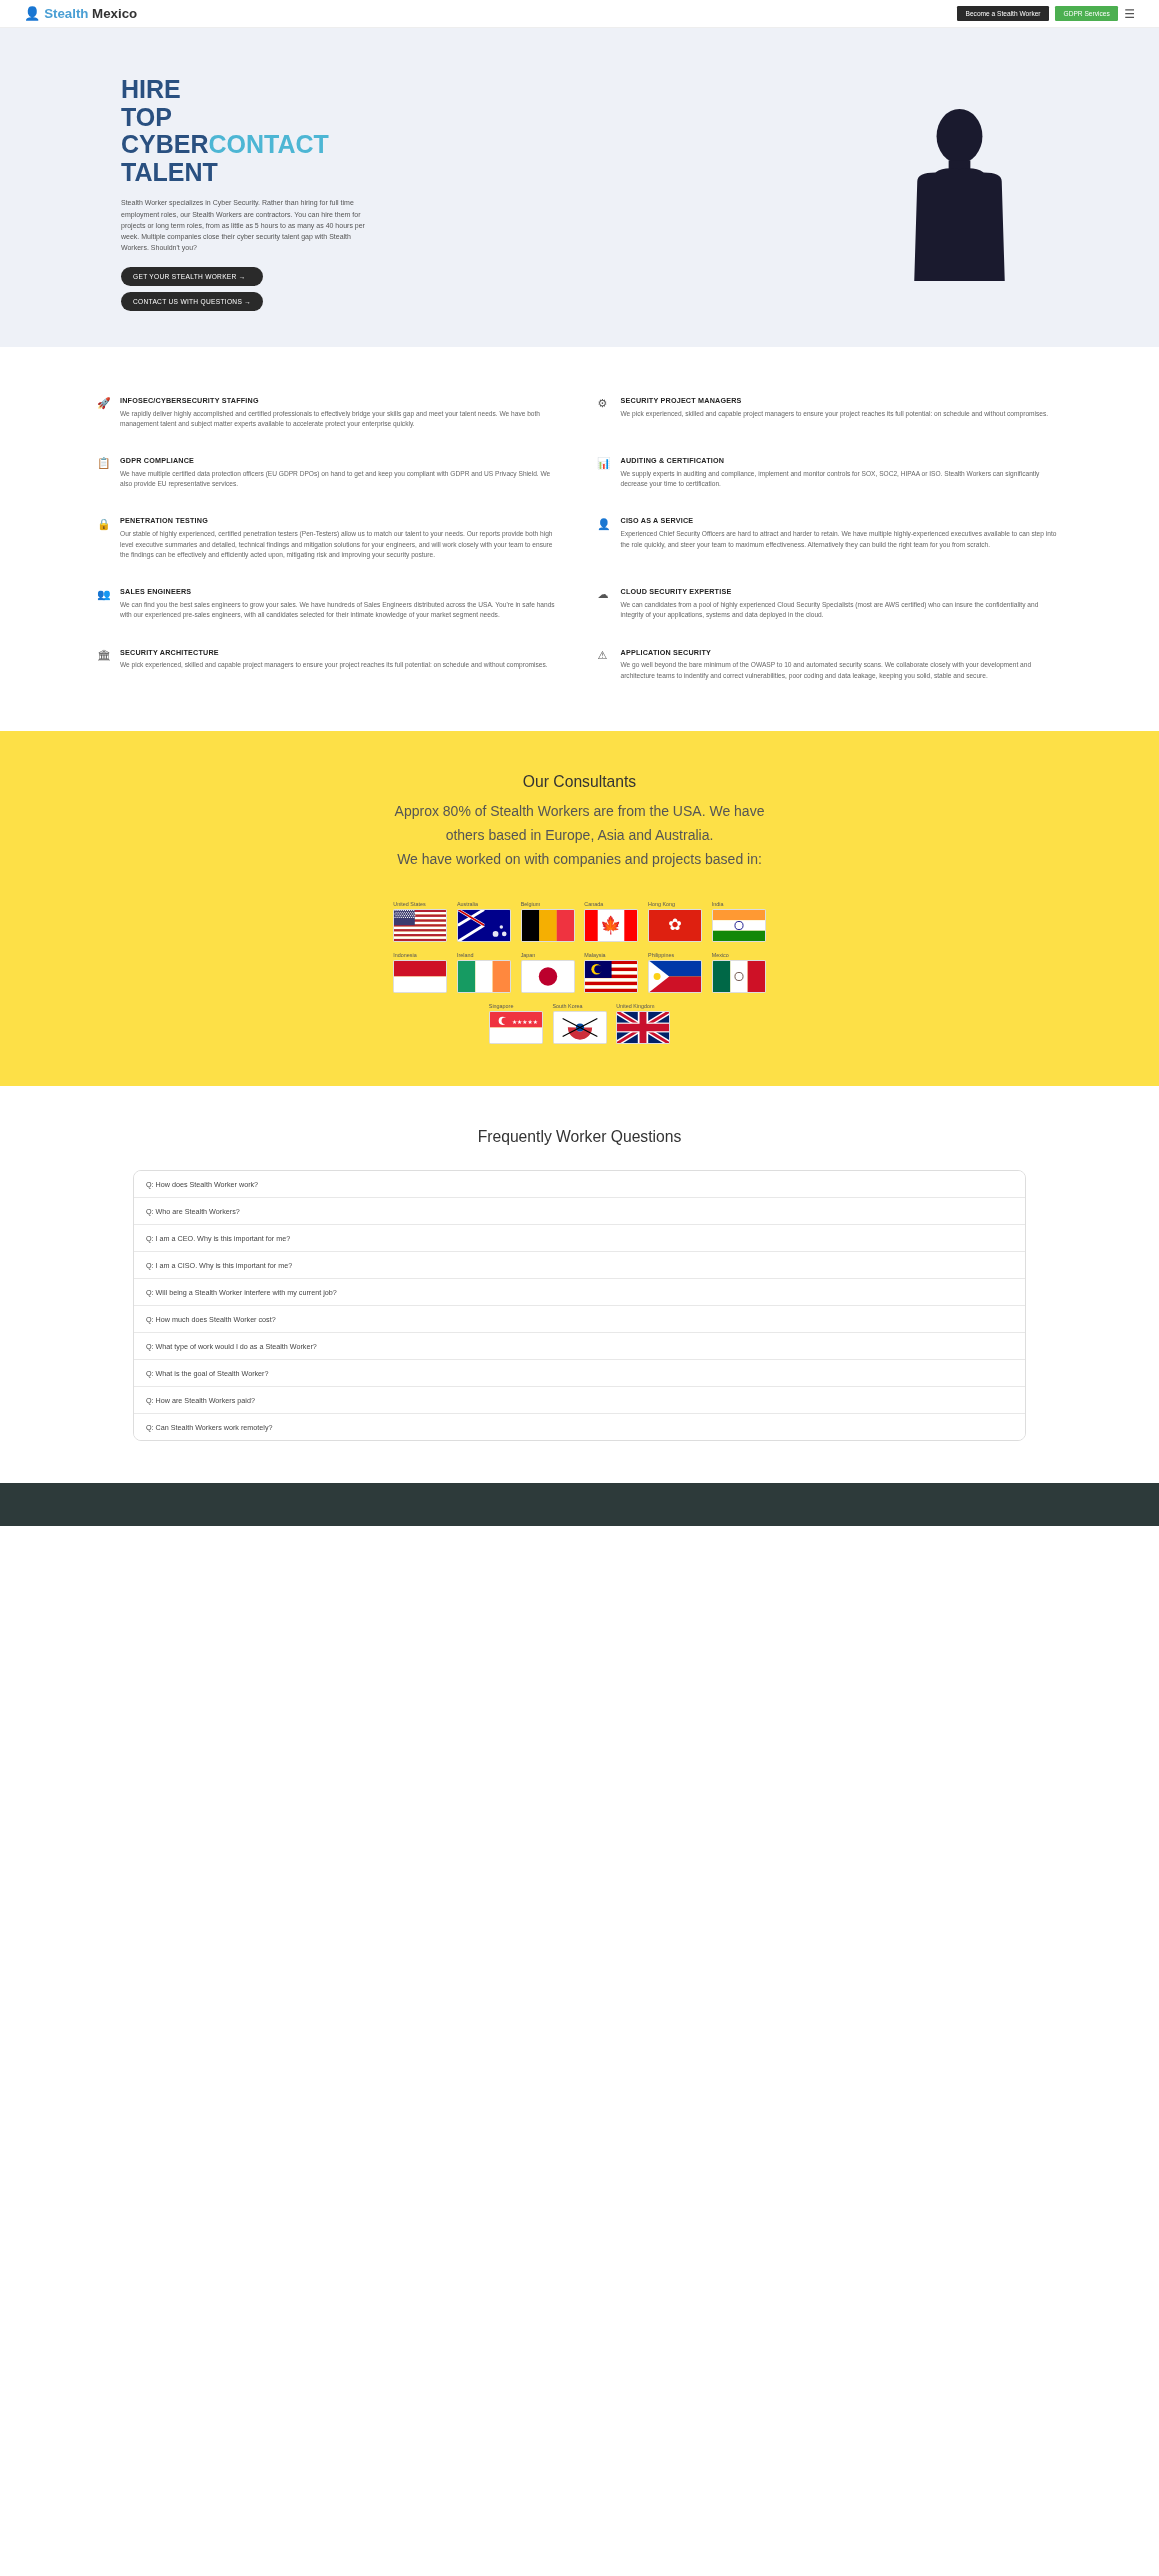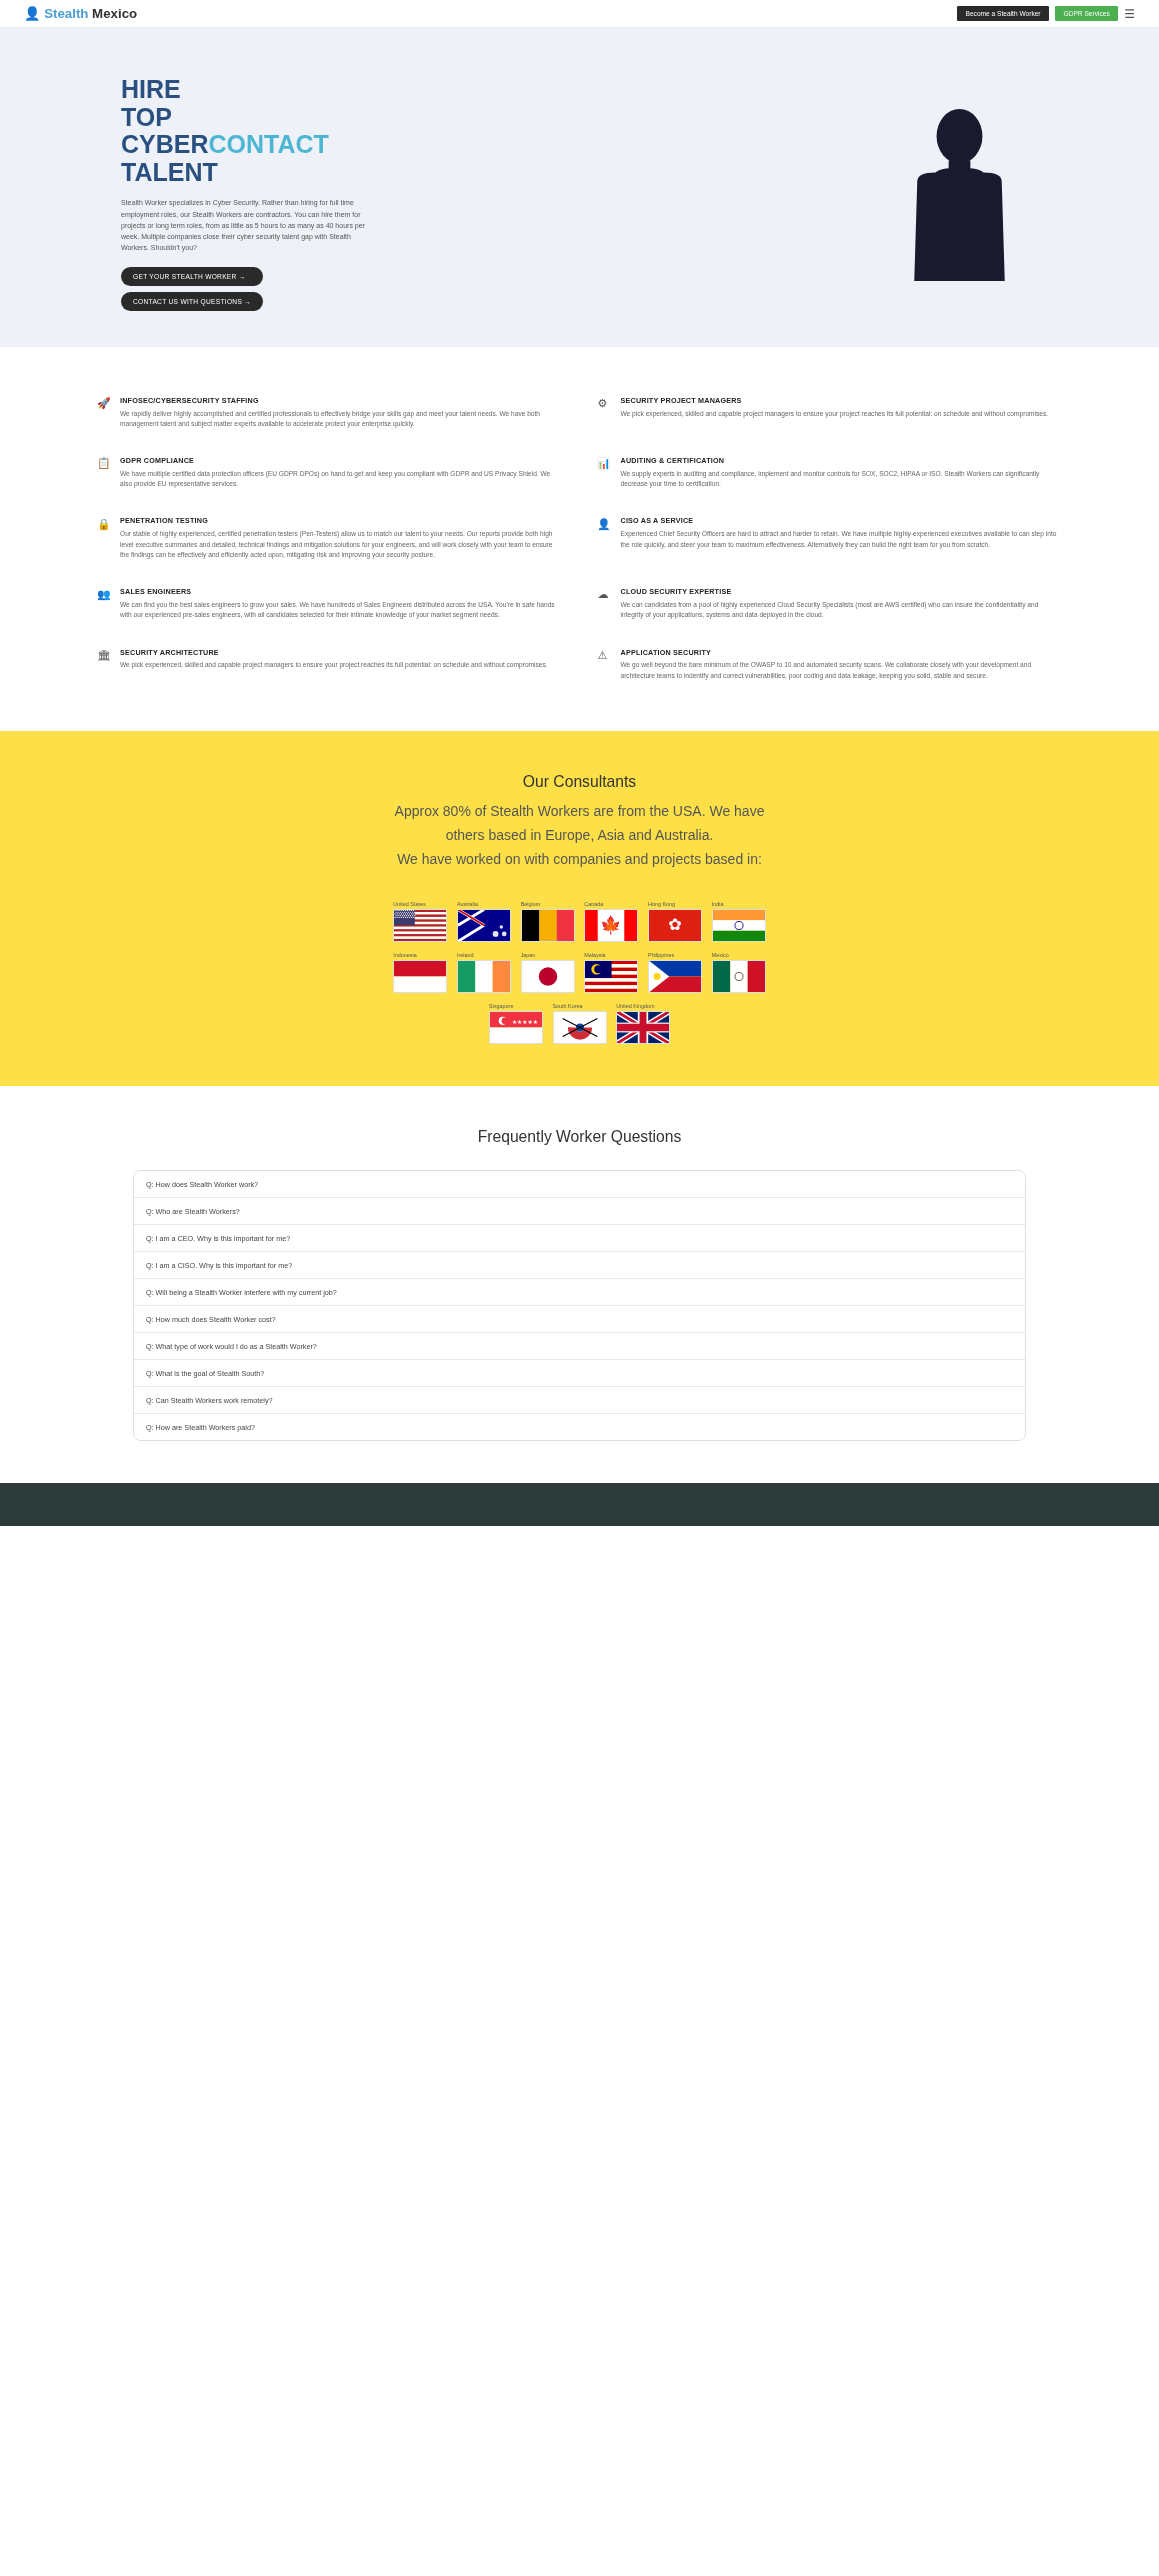--- a/index.html
+++ b/index.html
@@ -464,22 +464,22 @@
 <section class="faq">
   <h2 class="faq-title">Frequently Worker Questions</h2>
   <div class="faq-list" id="faq-list">
   <div class="faq-item">Q: How does Stealth Worker work?</div>
       <div class="faq-item">Q: Who are Stealth Workers?</div>
       <div class="faq-item">Q: I am a CEO. Why is this important for me?</div>
       <div class="faq-item">Q: I am a CISO. Why is this important for me?</div>
       <div class="faq-item">Q: Will being a Stealth Worker interfere with my current job?</div>
       <div class="faq-item">Q: How much does Stealth Worker cost?</div>
       <div class="faq-item">Q: What type of work would I do as a Stealth Worker?</div>
-      <div class="faq-item">Q: What is the goal of Stealth South?</div>
+      <div class="faq-item">Q: What is the goal of Stealth Worker?</div>
+      <div class="faq-item">Q: How are Stealth Workers paid?</div>
       <div class="faq-item">Q: Can Stealth Workers work remotely?</div>
-      <div class="faq-item">Q: How are Stealth Workers paid?</div>
     </div>
 </section>
 
 <footer>
   <div class="footer-content">&nbsp;</div>
 </footer>
 
 
 </body></html>

